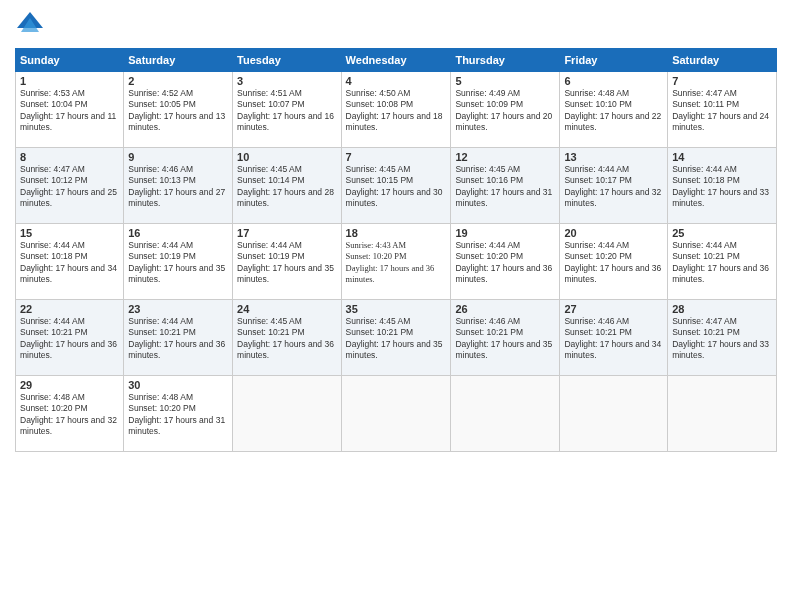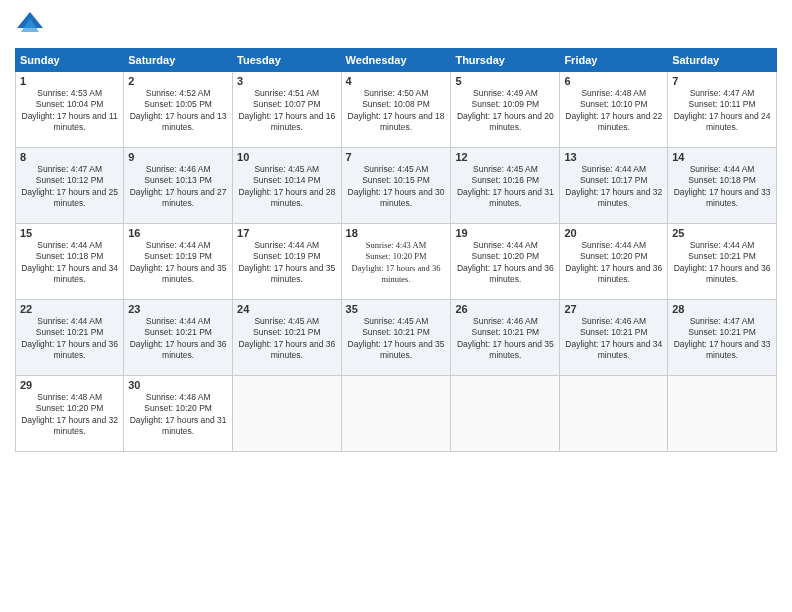--- a/index.html
+++ b/index.html
@@ -90,21 +90,20 @@
       font-weight: bold;
       font-size: 11px;
       color: #333;
       display: block;
       margin-bottom: 1px;
     }
     .day-info {
       font-size: 8.5px;
       color: #333;
       line-height: 1.35;
-      text-align: center;
     }
     .empty-cell {
       background: #f9f9f9 !important;
     }
   </style>
 </head>
 <body>
 
 <div class="page">
   <div class="header">

